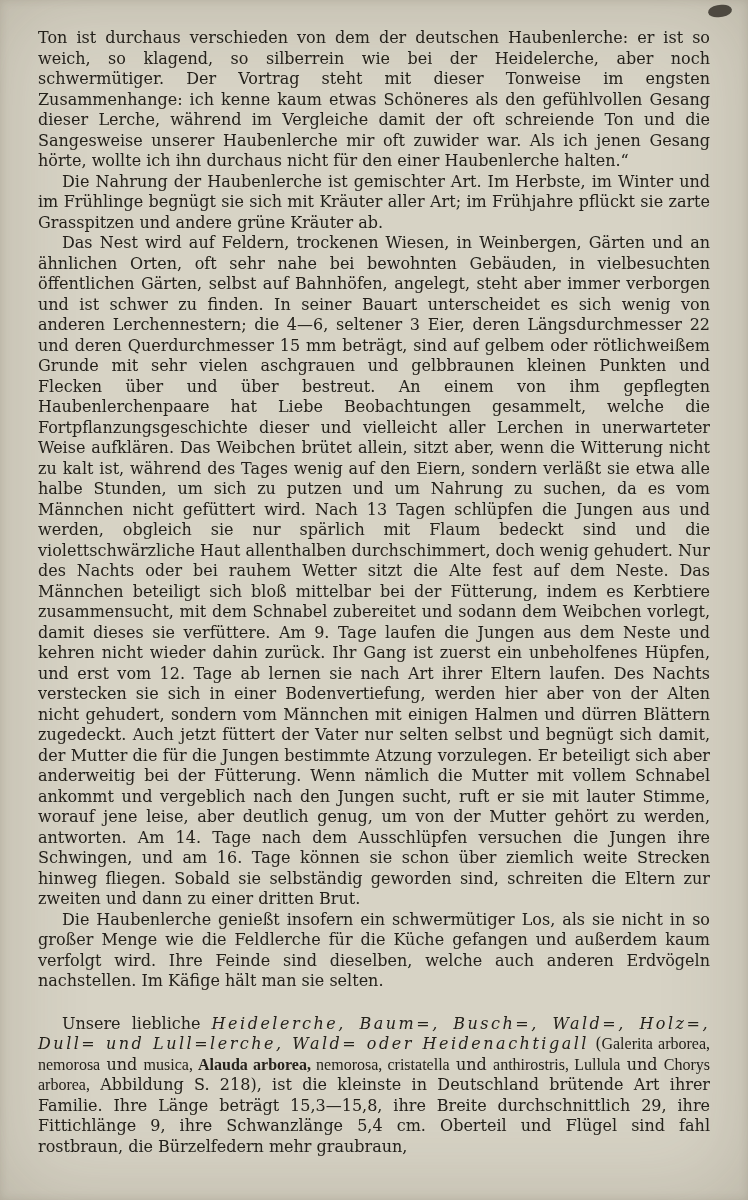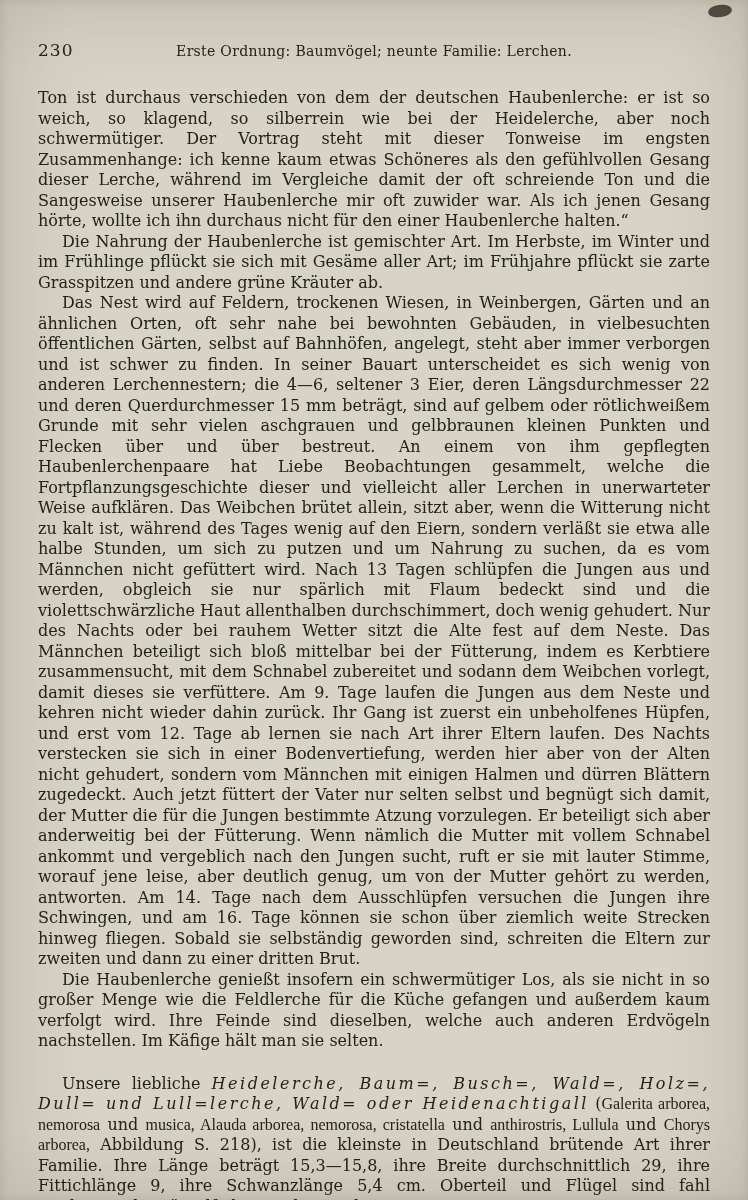--- a/index.html
+++ b/index.html
@@ -50,34 +50,29 @@
     text-align: justify;
     hyphens: auto;
     -webkit-hyphens: auto;
   }
   p.para { margin: 0; }
   p.para.indent { text-indent: 24px; }
   p.para.gap { margin-top: 22px; }
   .seg-fraktur { }
   .seg-spaced { letter-spacing: 2.5px; font-style: italic; }
   .seg-antiqua { font-family: "Liberation Serif", serif; }
-  .seg-antiqua-bold { font-family: "Liberation Serif", serif; font-weight: normal; }
+  .seg-antiqua-bold { font-family: "Liberation Serif", serif; font-weight: bold; }
 </style>
 </head>
 <body>
 
 <div class="page">
   <div class="smudge"></div>
 
-  <div class="header">
-    <span class="pagenum">230</span>
-    <span class="running-title">Erste Ordnung: Baumvögel; neunte Familie: Lerchen.</span>
-    <span></span>
-  </div>
 
   <div class="page-body">
       <p class="para"><span class="seg-fraktur">Ton ist durchaus verschieden von dem der deutschen Haubenlerche: er ist so weich, so klagend, so silberrein wie bei der Heidelerche, aber noch schwermütiger. Der Vortrag steht mit dieser Tonweise im engsten Zusammenhange: ich kenne kaum etwas Schöneres als den gefühlvollen Gesang dieser Lerche, während im Vergleiche damit der oft schreiende Ton und die Sangesweise unserer Haubenlerche mir oft zuwider war. Als ich jenen Gesang hörte, wollte ich ihn durchaus nicht für den einer Haubenlerche halten.“</span></p>
-      <p class="para indent"><span class="seg-fraktur">Die Nahrung der Haubenlerche ist gemischter Art. Im Herbste, im Winter und im Frühlinge pflückt sie sich mit Gesäme aller Art; im Frühjahre pflückt sie zarte Grasspitzen und andere grüne Kräuter ab.</span></p>
+      <p class="para indent"><span class="seg-fraktur">Die Nahrung der Haubenlerche ist gemischter Art. Im Herbste, im Winter und im Frühlinge begnügt sie sich mit Kräuter aller Art; im Frühjahre pflückt sie zarte Grasspitzen und andere grüne Kräuter ab.</span></p>
       <p class="para indent"><span class="seg-fraktur">Das Nest wird auf Feldern, trockenen Wiesen, in Weinbergen, Gärten und an ähnlichen Orten, oft sehr nahe bei bewohnten Gebäuden, in vielbesuchten öffentlichen Gärten, selbst auf Bahnhöfen, angelegt, steht aber immer verborgen und ist schwer zu finden. In seiner Bauart unterscheidet es sich wenig von anderen Lerchennestern; die 4—6, seltener 3 Eier, deren Längsdurchmesser 22 und deren Querdurchmesser 15 mm beträgt, sind auf gelbem oder rötlichweißem Grunde mit sehr vielen aschgrauen und gelbbraunen kleinen Punkten und Flecken über und über bestreut. An einem von ihm gepflegten Haubenlerchenpaare hat Liebe Beobachtungen gesammelt, welche die Fortpflanzungsgeschichte dieser und vielleicht aller Lerchen in unerwarteter Weise aufklären. Das Weibchen brütet allein, sitzt aber, wenn die Witterung nicht zu kalt ist, während des Tages wenig auf den Eiern, sondern verläßt sie etwa alle halbe Stunden, um sich zu putzen und um Nahrung zu suchen, da es vom Männchen nicht gefüttert wird. Nach 13 Tagen schlüpfen die Jungen aus und werden, obgleich sie nur spärlich mit Flaum bedeckt sind und die violettschwärzliche Haut allenthalben durchschimmert, doch wenig gehudert. Nur des Nachts oder bei rauhem Wetter sitzt die Alte fest auf dem Neste. Das Männchen beteiligt sich bloß mittelbar bei der Fütterung, indem es Kerbtiere zusammensucht, mit dem Schnabel zubereitet und sodann dem Weibchen vorlegt, damit dieses sie verfüttere. Am 9. Tage laufen die Jungen aus dem Neste und kehren nicht wieder dahin zurück. Ihr Gang ist zuerst ein unbeholfenes Hüpfen, und erst vom 12. Tage ab lernen sie nach Art ihrer Eltern laufen. Des Nachts verstecken sie sich in einer Bodenvertiefung, werden hier aber von der Alten nicht gehudert, sondern vom Männchen mit einigen Halmen und dürren Blättern zugedeckt. Auch jetzt füttert der Vater nur selten selbst und begnügt sich damit, der Mutter die für die Jungen bestimmte Atzung vorzulegen. Er beteiligt sich aber anderweitig bei der Fütterung. Wenn nämlich die Mutter mit vollem Schnabel ankommt und vergeblich nach den Jungen sucht, ruft er sie mit lauter Stimme, worauf jene leise, aber deutlich genug, um von der Mutter gehört zu werden, antworten. Am 14. Tage nach dem Ausschlüpfen versuchen die Jungen ihre Schwingen, und am 16. Tage können sie schon über ziemlich weite Strecken hinweg fliegen. Sobald sie selbständig geworden sind, schreiten die Eltern zur zweiten und dann zu einer dritten Brut.</span></p>
       <p class="para indent"><span class="seg-fraktur">Die Haubenlerche genießt insofern ein schwermütiger Los, als sie nicht in so großer Menge wie die Feldlerche für die Küche gefangen und außerdem kaum verfolgt wird. Ihre Feinde sind dieselben, welche auch anderen Erdvögeln nachstellen. Im Käfige hält man sie selten.</span></p>
       <p class="para indent gap"><span class="seg-fraktur">Unsere liebliche </span><span class="seg-spaced">Heidelerche, Baum=, Busch=, Wald=, Holz=, Dull= und Lull=lerche, Wald= oder Heidenachtigall</span><span class="seg-fraktur"> (</span><span class="seg-antiqua">Galerita arborea, nemorosa</span><span class="seg-fraktur"> und </span><span class="seg-antiqua">musica, </span><span class="seg-antiqua-bold">Alauda arborea,</span><span class="seg-antiqua"> nemorosa, cristatella</span><span class="seg-fraktur"> und </span><span class="seg-antiqua">anthirostris, Lullula</span><span class="seg-fraktur"> und </span><span class="seg-antiqua">Chorys arborea,</span><span class="seg-fraktur"> Abbildung S. 218), ist die kleinste in Deutschland brütende Art ihrer Familie. Ihre Länge beträgt 15,3—15,8, ihre Breite durchschnittlich 29, ihre Fittichlänge 9, ihre Schwanzlänge 5,4 cm. Oberteil und Flügel sind fahl rostbraun, die Bürzelfedern mehr graubraun,</span></p>
     </div>
 </div>
 
 </body></html>

